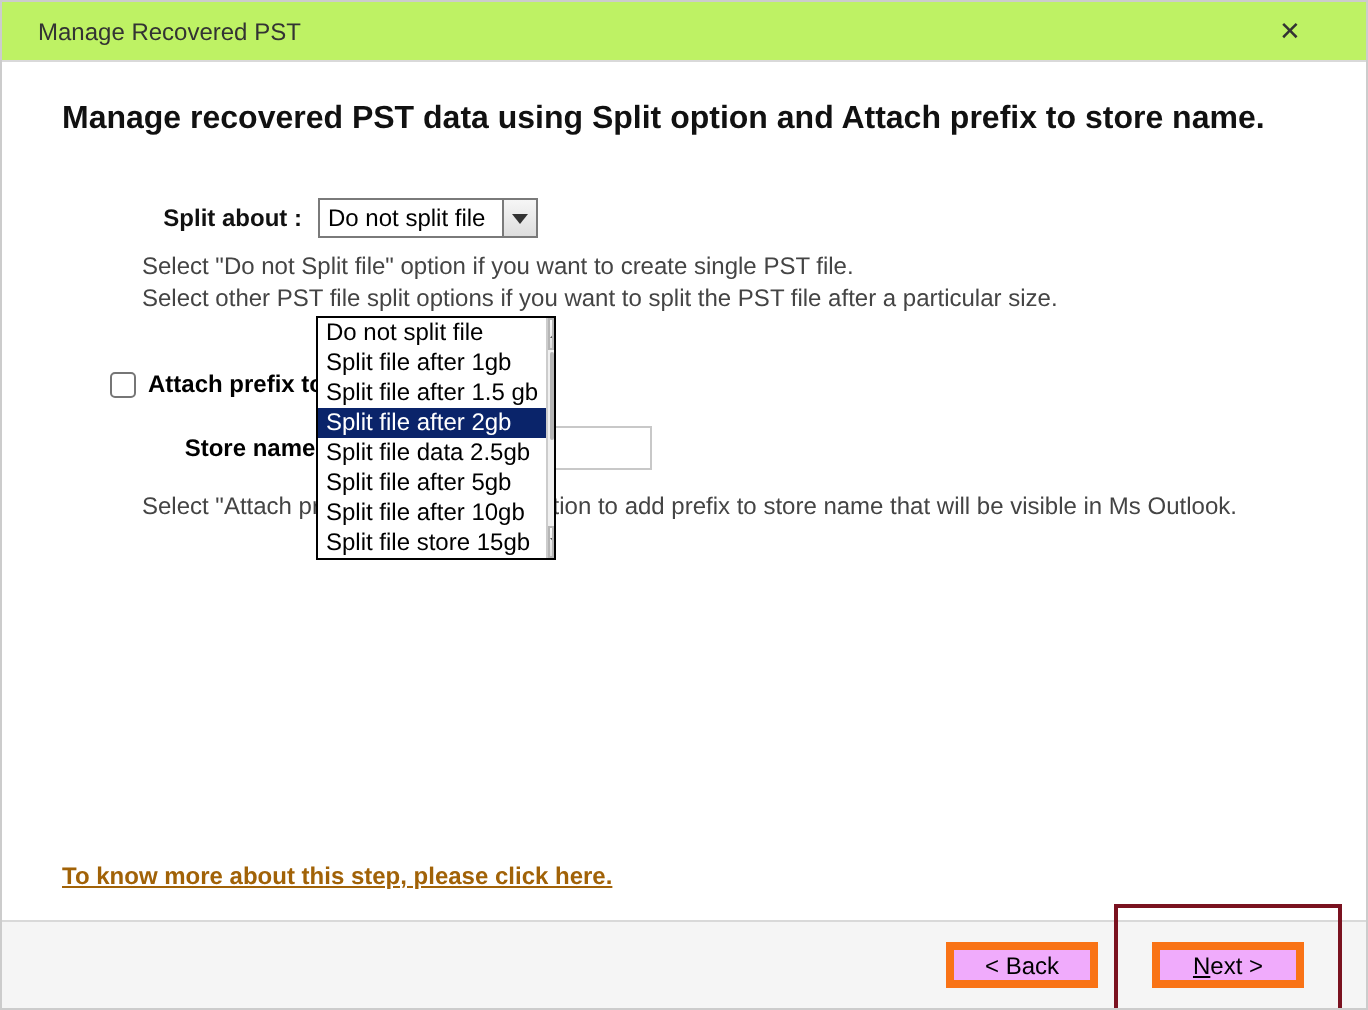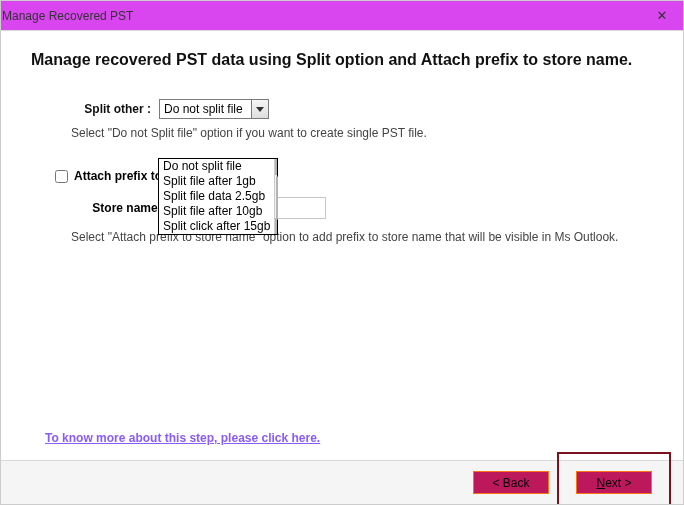--- a/index.html
+++ b/index.html
@@ -11,23 +11,23 @@
     width: 684px;
     height: 505px;
     border: 1px solid #ccc;
     position: relative;
     color: #000;
   }
   .titlebar {
     height: 30px;
     display: flex;
     align-items: center;
-    padding: 0 1px;
+    padding: 0 18px;
     border-bottom: 1px solid #d9d9d9;
-    background: #d946ef;
+    background: #bef264;
   }
   .titlebar .title {
     flex: 1;
     font-size: 12px;
     color: #333;
   }
   .titlebar .close {
     width: 40px;
     text-align: center;
     font-size: 13px;
@@ -171,23 +171,23 @@
   .store-row input[type="text"] {
     width: 155px;
     height: 22px;
     border: 1px solid #c8c8c8;
     background: #fff;
     font-size: 12px;
     padding: 0 4px;
   }
   .helplink {
     position: absolute;
-    left: 44px;
+    left: 30px;
     bottom: 16px;
-    color: #8b5cf6;
+    color: #a16207;
     font-weight: bold;
     text-decoration: underline;
     font-size: 12px;
   }
   .footer {
     position: absolute;
     bottom: 0;
     left: 0;
     right: 0;
     height: 44px;
@@ -195,22 +195,22 @@
     background: #f5f5f5;
     display: flex;
     align-items: center;
     justify-content: flex-end;
     padding-right: 12px;
     gap: 8px;
   }
   .footer button {
     height: 23px;
     min-width: 76px;
-    background: #be185d;
-    border: 1px solid #f97316;
+    background: #f0abfc;
+    border: 4px solid #f97316;
     font-size: 12px;
     font-family: inherit;
     padding: 0 10px;
     cursor: default;
   }
   .btn-next-wrap {
     border: 2px solid #7a1220;
     padding: 17px;
     display: inline-flex;
   }
@@ -221,52 +221,56 @@
 
 <div class="titlebar">
   <div class="title">Manage Recovered PST</div>
   <div class="close">✕</div>
 </div>
 
 <div class="content">
   <div class="heading">Manage recovered PST data using Split option and Attach prefix to store name.</div>
 
   <div class="row" style="margin-left:18px;">
-    <div class="lbl">Split other :</div>
+    <div class="lbl">Split about :</div>
     <div class="select-box">
       <span>Do not split file</span>
       <div class="arrow-btn">
         <svg viewBox="0 0 8 5">
             <path d="M0 0 L8 0 L4 5 Z" fill="#333"></path>
           </svg>
       </div>
     </div>
   </div>
 
   <div class="hint">Select "Do not Split file" option if you want to create single PST file.</div>
+  <div class="hint" style="margin-top:0;">Select other PST file split options if you want to split the PST file after a particular size.</div>
 
   <div class="checkbox-row">
     <input type="checkbox" style="">
     <label>Attach prefix to store name</label>
   </div>
 
   <div class="store-row">
     <div class="lbl2">Store name :</div>
     <input type="text" value="" style="">
   </div>
 
   <div class="hint" style="margin-top:10px;">Select "Attach prefix to store name" option to add prefix to store name that will be visible in Ms Outlook.</div>
 
   <div class="dropdown">
     <ul>
       <li>Do not split file</li>
       <li>Split file after 1gb</li>
+      <li>Split file after 1.5 gb</li>
+      <li class="selected">Split file after 2gb</li>
       <li>Split file data 2.5gb</li>
+      <li>Split file after 5gb</li>
       <li>Split file after 10gb</li>
-      <li>Split click after 15gb</li>
+      <li>Split file store 15gb</li>
     </ul>
     <div class="dd-scroll">
       <div class="btn up">
           <svg width="7" height="4">
             <path d="M0 4 L7 4 L3.5 0 Z" fill="#555"></path>
           </svg>
         </div>
       <div class="thumb"></div>
       <div class="btn down">
           <svg width="7" height="4">

